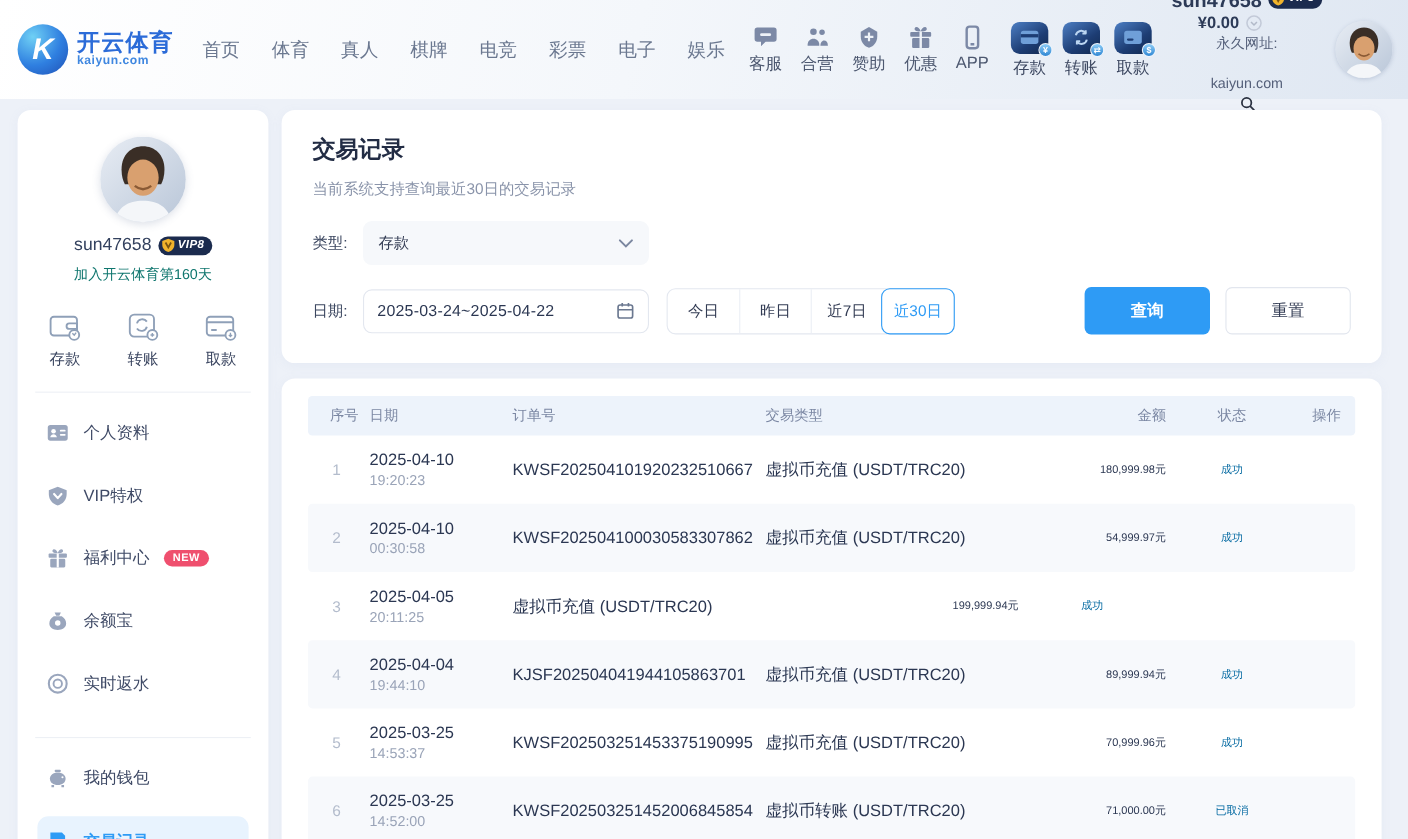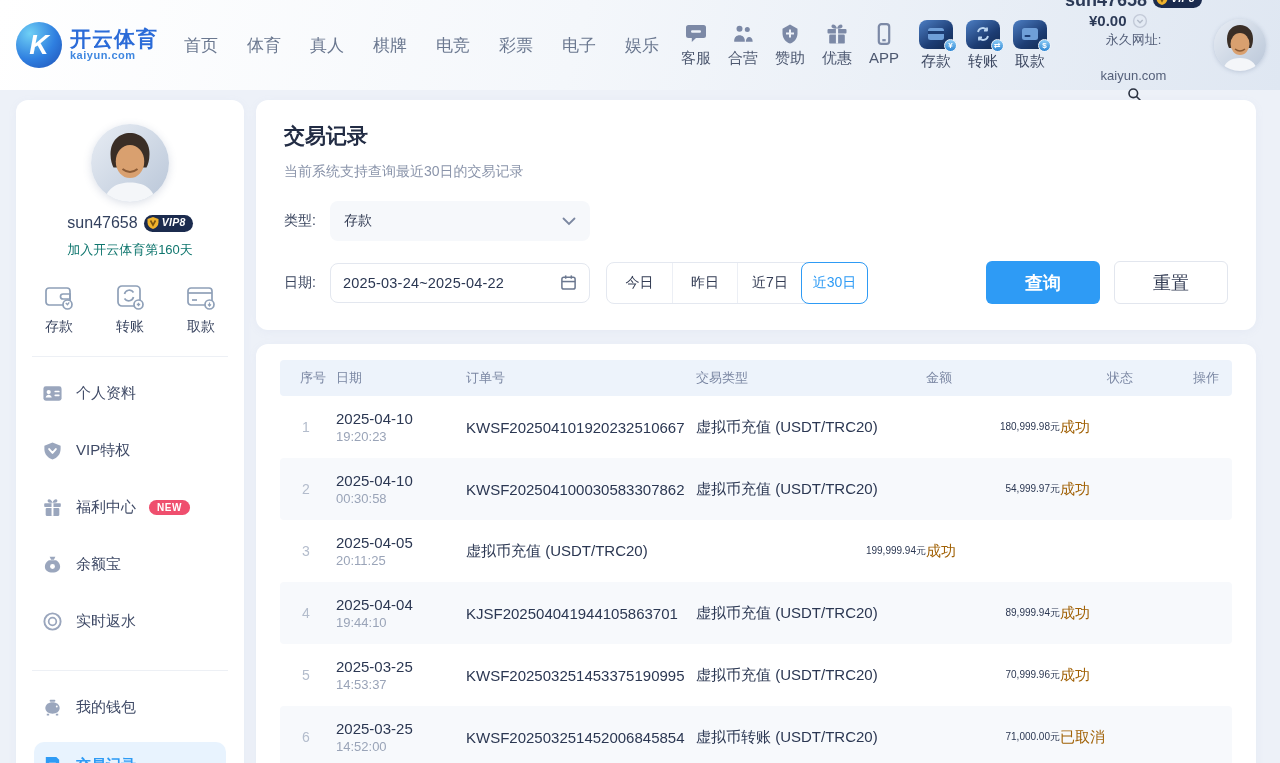--- a/index.html
+++ b/index.html
@@ -86,41 +86,41 @@
   .date-value { font-size:14.5px; color:#2b3752; letter-spacing:.2px; }
   .range-group { display:flex; border:1px solid #e4e8f0; border-radius:8px; margin-left:16px;
                  height:42px; background:#fff; }
   .range-btn { width:65px; display:flex; align-items:center; justify-content:center; font-size:14px;
                color:#333c54; cursor:pointer; border-left:1px solid #eceff5; }
   .range-btn:first-child { border-left:none; }
   .range-btn.active { border:1px solid #2e9bf5; border-radius:8px; color:#2e9bf5; margin:-1px;
                       background:#fff; width:67px; }
   .btns { margin-left:auto; display:flex; gap:14px; }
   .btn { width:114px; height:43px; border-radius:6px; display:flex; align-items:center; justify-content:center;
-         font-size:18px; cursor:pointer; }
+         font-size:15px; cursor:pointer; }
   .btn-primary { background:#2e9bf5; color:#fff; font-weight:600; }
   .btn-ghost { background:#fff; border:1px solid #e2e6ee; color:#333c54; }
 
   
   .panel-table { padding:16px 24px 24px; height:520px; }
   .trow { display:grid; grid-template-columns:56px 130px 230px 230px 134px 120px 52px; align-items:center; }
   .thead { background:#edf3fb; border-radius:4px; height:36px; }
   .th { font-size:13px; color:#7b87a3; }
   .th-no { padding-left:20px; }
-  .th-amount { }
+  .th-amount { text-align:right; }
   .th-status { text-align:center; }
   .th-action { text-align:center; }
   .tbody .trow { height:62px; }
   .trow.even { background:#f7f9fc; border-radius:4px; }
   .cell-no { padding-left:22px; font-size:14px; color:#b3bccc; }
   .cell-date .d { font-size:15px; color:#2b3752; }
   .cell-date .t { font-size:13px; color:#9aa4b8; margin-top:2px; }
   .cell-order, .cell-type { font-size:15px; color:#2b3752; }
   .cell-amount { font-size:10px; color:#2b3752; text-align:right; }
-  .cell-status { font-size:15px; color:#a16207; text-align:left; }
+  .cell-status { font-size:10px; color:#0369a1; text-align:center; }
 
   .ico { flex:none; display:block; }
 </style>
 </head>
 <body>
 
 <div class="header">
   <div class="logo">
     <div class="logo-mark">K</div>
     <div class="logo-text">

